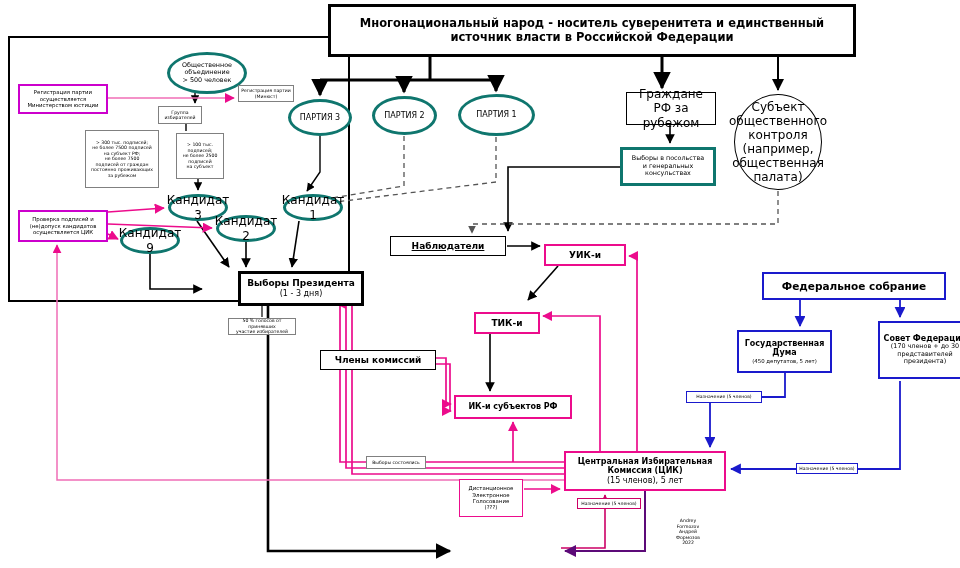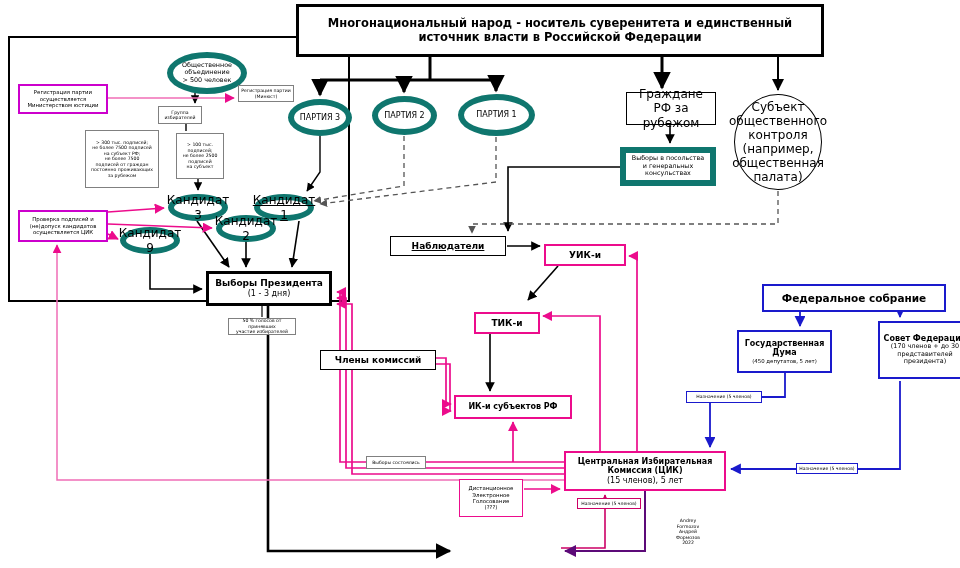--- a/index.html
+++ b/index.html
@@ -5,22 +5,22 @@
   html,body{margin:0;padding:0;background:#fff;}
   .stage{position:relative;width:960px;height:568px;background:#fff;overflow:hidden;
          font-family:"DejaVu Sans",sans-serif;}
   .wires{position:absolute;left:0;top:0;z-index:1;}
   .frame{position:absolute;z-index:0;border:2.5px solid #000;background:transparent;}
   .node{position:absolute;z-index:2;background:#fff;box-sizing:border-box;
         display:flex;align-items:center;justify-content:center;flex-direction:column;
         text-align:center;white-space:pre-line;line-height:1.18;color:#000;padding:1px 2px;}
   .ellipse{border-radius:50%;}
   .b-k2{border:1.6px solid #000;}
-  .b-k3{border:3px solid #000;}
-  .b-k1{border:6px solid #0f766e;}
+  .b-k3{border:3px solid #000;margin-left:32px;}
+  .b-k1{border:3px solid #0f766e;}
   .b-thin{border:1px solid #808080;}
   .b-pink{border:2.6px solid #ec0c8c;}
   .b-pink1{border:1.6px solid #ec0c8c;}
   .b-mag{border:2px solid #cc00cc;}
   .b-mag1{border:1px solid #cc0066;}
   .b-blue{border:2.6px solid #1a1acc;}
   .b-blue1{border:1px solid #1a1acc;}
   .b-purp{border:2.6px solid #5c0a78;}
   .f4{font-size:4.6px;}
   .f5{font-size:5.4px;}
@@ -176,21 +176,21 @@
 Министерством юстиции</span>
   </div>
   <div class="node b-mag f5" style="left:18px;top:210px;width:90px;height:32px;">
     <span>Проверка подписей и
 (не)допуск кандидатов
 осуществляется ЦИК</span>
   </div>
   <div class="node ellipse b-k1 f7" style="left:168px;top:194px;width:60px;height:27px;">
     <span>Кандидат 3</span>
   </div>
-  <div class="node ellipse b-k1 f7" style="left:254px;top:194px;width:60px;height:27px;text-decoration:underline;">
+  <div class="node ellipse b-k1 f7" style="left:283px;top:194px;width:60px;height:27px;">
     <span>Кандидат 1</span>
   </div>
   <div class="node ellipse b-k1 f7" style="left:216px;top:215px;width:60px;height:27px;">
     <span>Кандидат 2</span>
   </div>
   <div class="node ellipse b-k1 f7" style="left:120px;top:227px;width:60px;height:27px;">
     <span>Кандидат 9</span>
   </div>
 
   <div class="node b-k3 f9 bold" style="left:206px;top:271px;width:126px;height:35px;">
@@ -243,21 +243,21 @@
 (например,
 общественная
 палата)</span>
   </div>
   <div class="node b-k1 f6" style="left:620px;top:147px;width:96px;height:39px;">
     <span>Выборы в посольства
 и генеральных
 консульствах</span>
   </div>
 
-  <div class="node b-blue f9 bold" style="left:762px;top:272px;width:184px;height:28px;font-size:10.5px;margin-top:12px;">
+  <div class="node b-blue f9 bold" style="left:762px;top:272px;width:184px;height:28px;font-size:10.5px;">
     <span>Федеральное собрание</span>
   </div>
   <div class="node b-blue f8 bold" style="left:737px;top:330px;width:95px;height:43px;">
     <span>Государственная
 Дума</span>
     <span class="sub f5">(450 депутатов, 5 лет)</span>
   </div>
   <div class="node b-blue f8 bold" style="left:855px;top:321px;width:94px;height:58px;margin-left:23px;">
     <span>Совет Федерации</span>
     <span class="sub f6">(170 членов + до 30

